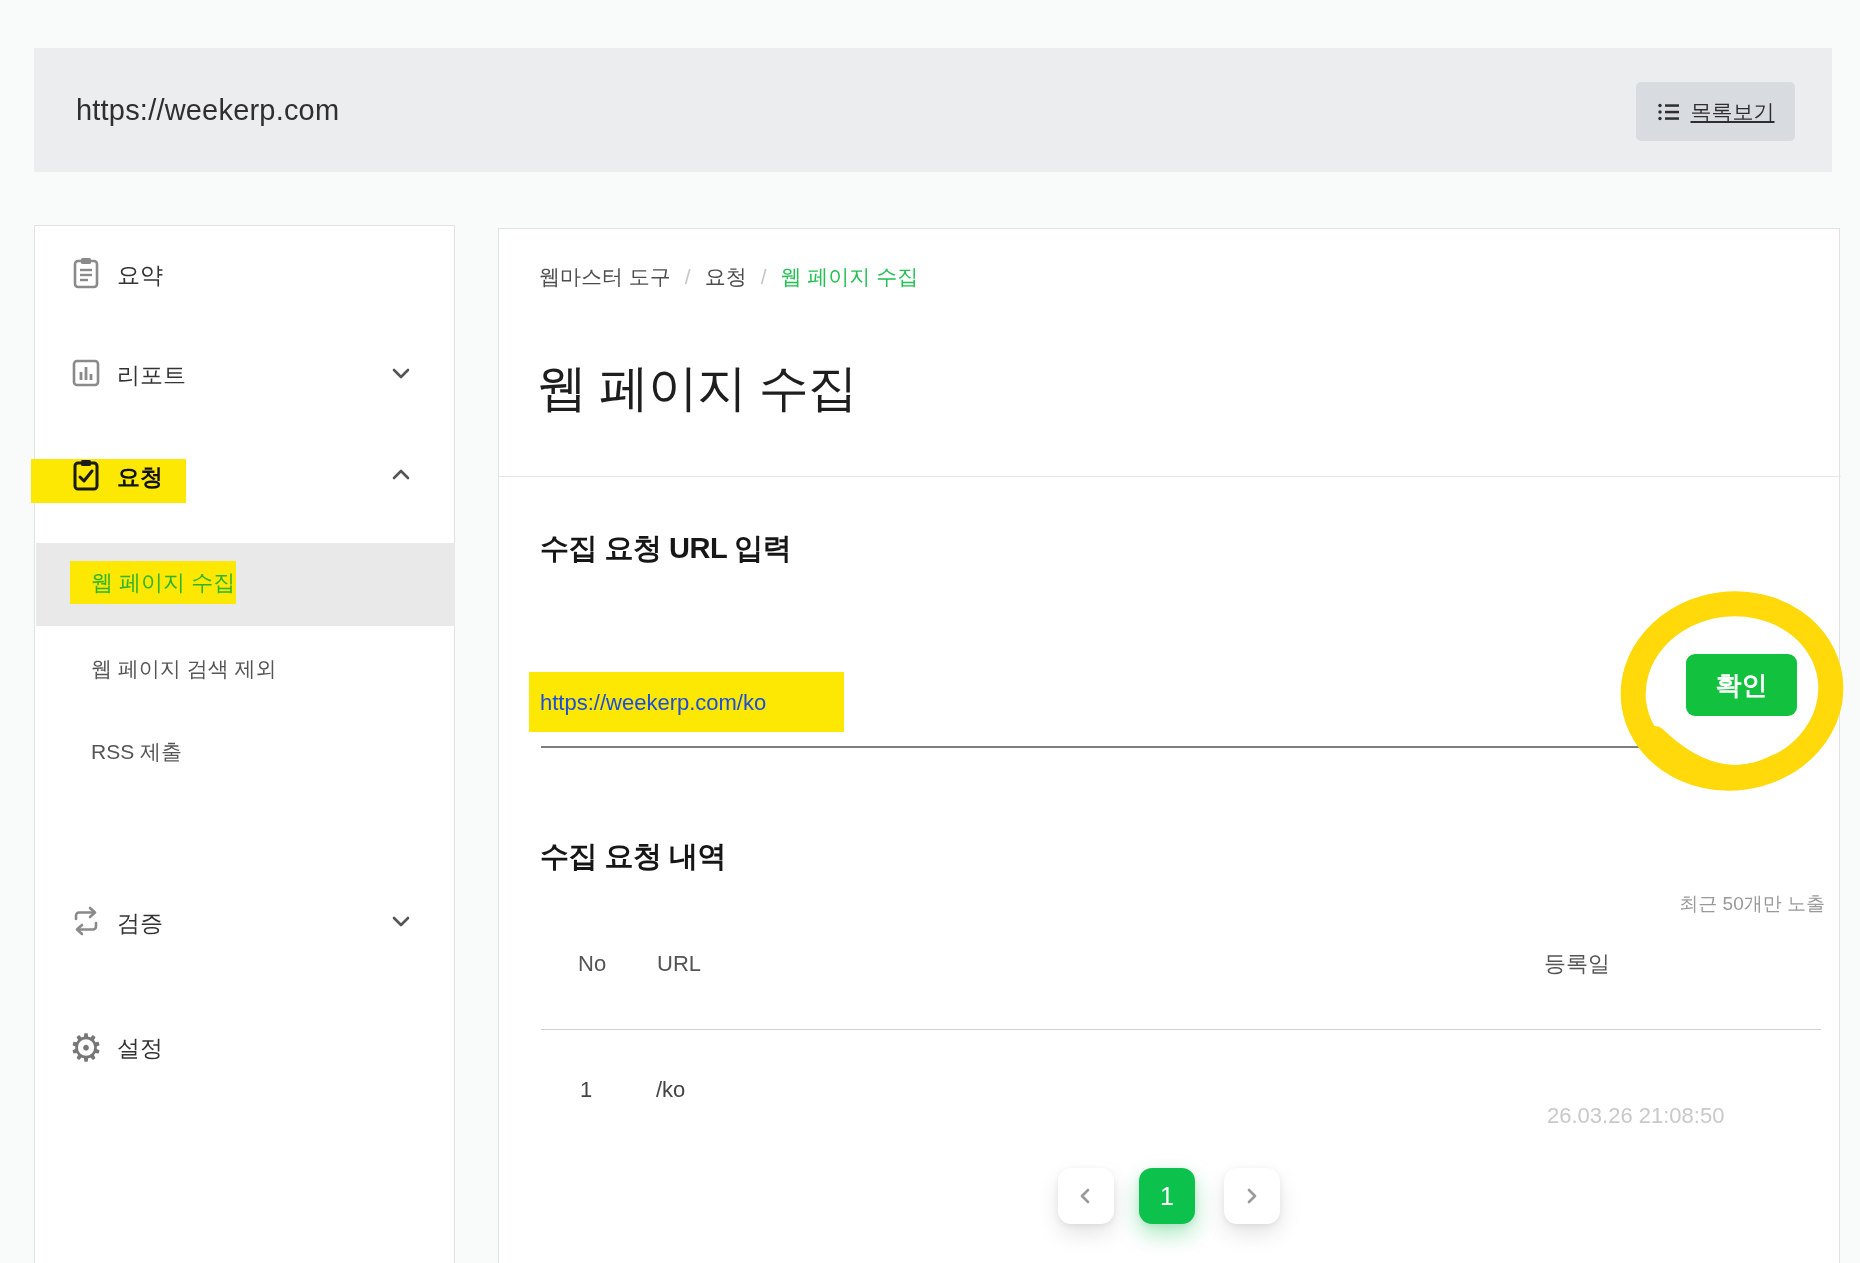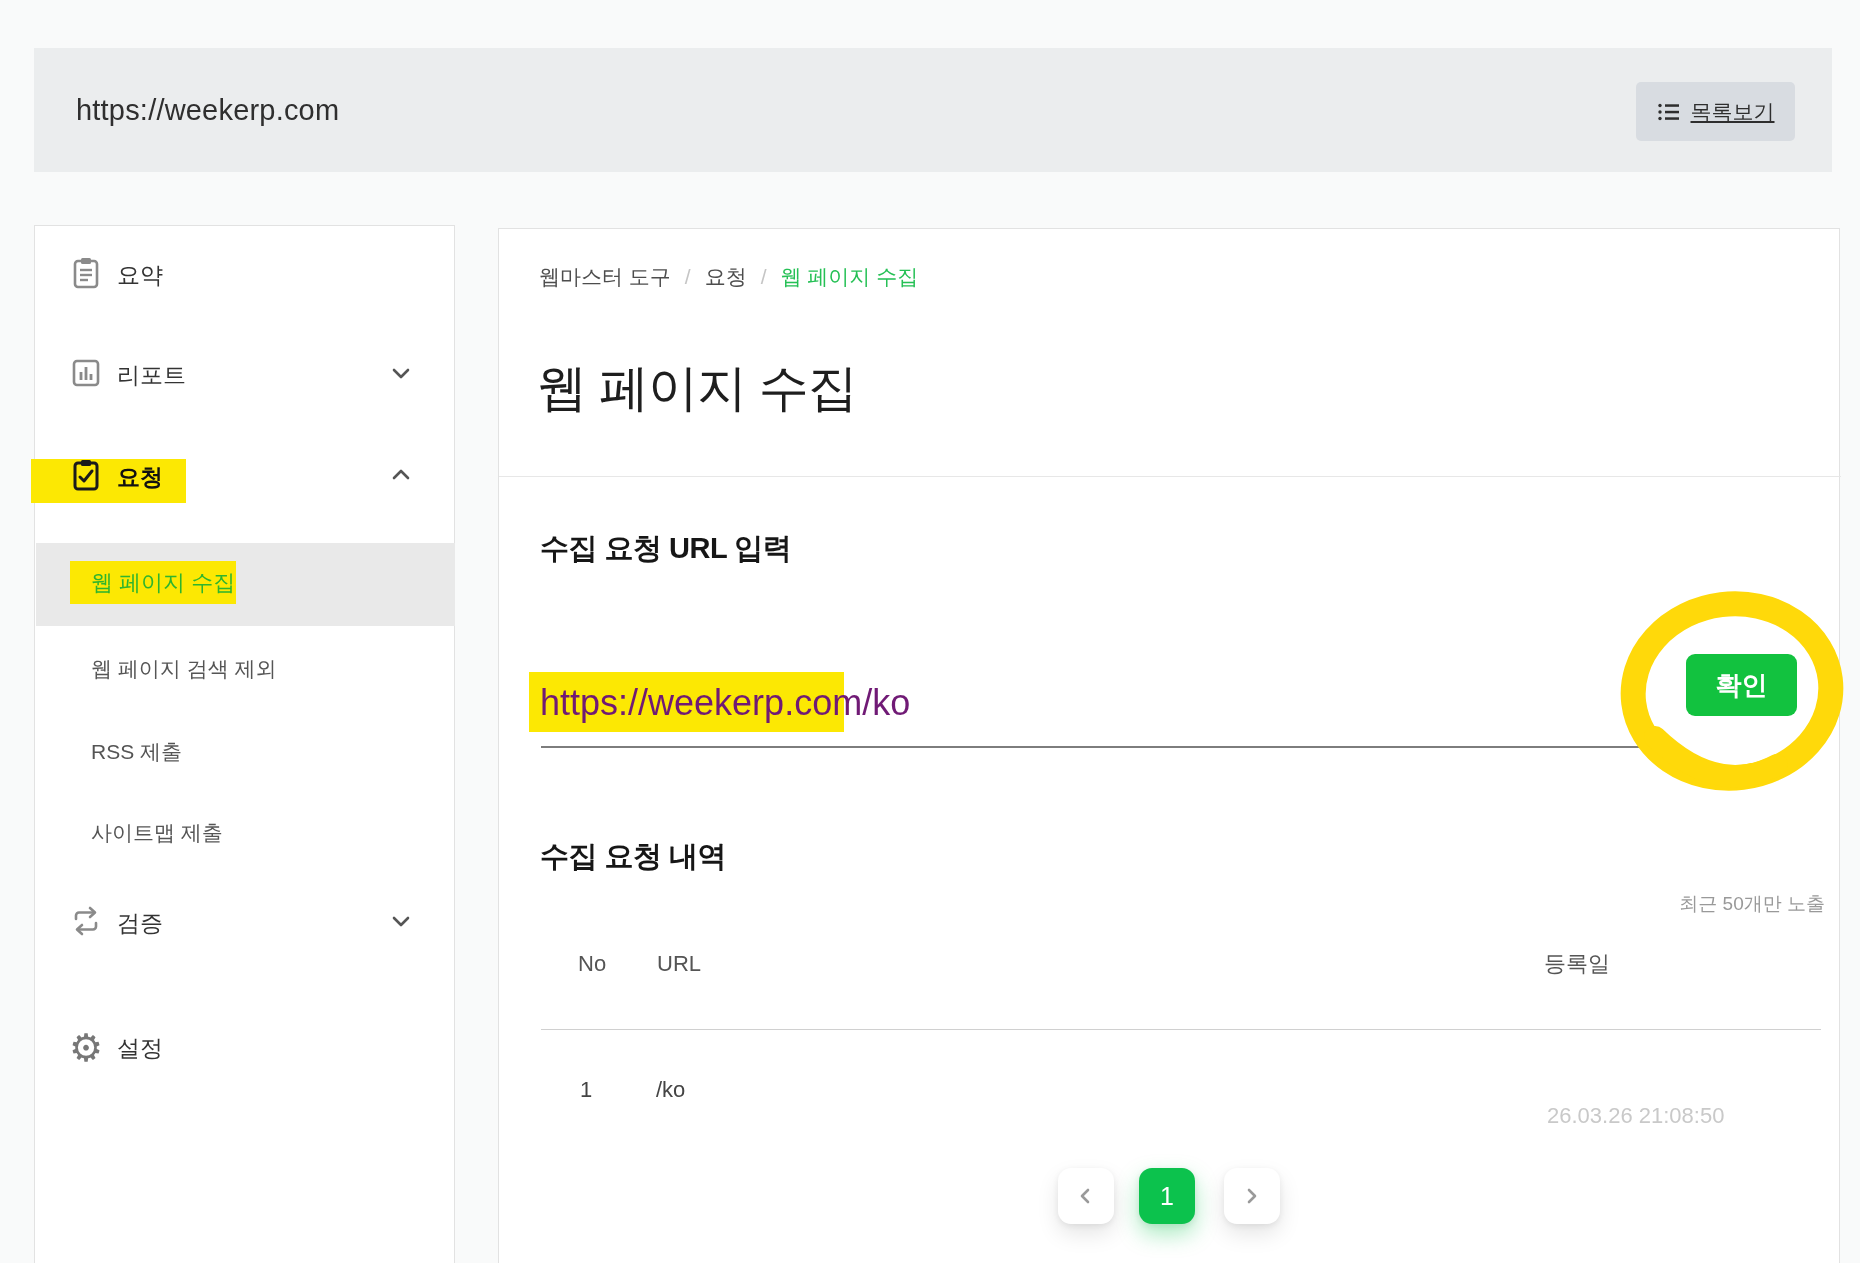--- a/index.html
+++ b/index.html
@@ -58,21 +58,21 @@
   .breadcrumb .current{color:var(--breadcrumb-green);}
   .page-title{position:absolute; left:38px; top:126px; font-size:50px; font-weight:400;
     color:#1e1e1e; letter-spacing:-1px;}
   .hr-title{position:absolute; left:0; top:247px; width:1342px; height:1px; background:#e7e7e7;}
   .sec-heading{position:absolute; left:41px; font-size:29px; font-weight:700; color:#161616;
     letter-spacing:-.5px;}
   .h-url{top:300px;} .h-history{top:608px;}
 
   .url-hl{left:30px; top:443px; width:315px; height:60px;}
   .url-input{position:absolute; left:41px; top:452px; width:1095px; height:44px;
-    font-size:36px; color:#701a75; line-height:44px; z-index:1; cursor:text;}
+    font-size:22px; color:#1d4ed8; line-height:44px; z-index:1; cursor:text;}
   .url-line{position:absolute; left:42px; top:517px; width:1098px; height:2px; background:#7d7d7d;}
 
   .marker-circle{position:absolute; left:1108px; top:340px; z-index:1; pointer-events:none;}
   .confirm-btn{position:absolute; left:1187px; top:425px; width:111px; height:62px;
     background:var(--confirm-green); color:#fff; border:none; border-radius:9px;
     font-family:Liberation Sans, sans-serif; font-size:26px; font-weight:700; cursor:pointer; z-index:2;}
 
   .note{position:absolute; right:14px; top:662px; font-size:19px; color:var(--muted-text);}
   .th{position:absolute; top:720px; font-size:22px; color:#555; line-height:30px;}
   .th-no{left:79px;} .th-url{left:158px;} .th-date{left:1045px;}
@@ -154,21 +154,20 @@
           <polyline points="7,17 14,10 21,17" fill="none" stroke="#555" stroke-width="2.6" stroke-linecap="round" stroke-linejoin="round"></polyline>
         </svg>
     </span>
   </div>
 
   <div class="sel-row"></div>
   <div class="hl-rect sub-sel-hl"></div>
   <div class="sub-sel">웹 페이지 수집</div>
   <div class="sub-item" style="top:504px;">RSS 제출</div>
   <div class="sub-item" style="top:421px;">웹 페이지 검색 제외</div>
-  <div class="sub-item" style="top:585px;">사이트맵 제출</div>
 
   <div class="side-item item-verify">
     <span class="ic">
       <svg width="34" height="34" viewBox="0 0 34 34">
         <path d="M7 15 V11.5 a3 3 0 0 1 3 -3 H25" fill="none" stroke="#8a8a8a" stroke-width="2.6" stroke-linecap="round"></path>
         <polyline points="21,4 26,8.5 21,13" fill="none" stroke="#8a8a8a" stroke-width="2.6" stroke-linecap="round" stroke-linejoin="round"></polyline>
         <path d="M27 19 v3.5 a3 3 0 0 1 -3 3 H9" fill="none" stroke="#8a8a8a" stroke-width="2.6" stroke-linecap="round"></path>
         <polyline points="13,21 8,25.5 13,30" fill="none" stroke="#8a8a8a" stroke-width="2.6" stroke-linecap="round" stroke-linejoin="round"></polyline>
       </svg>
     </span>

